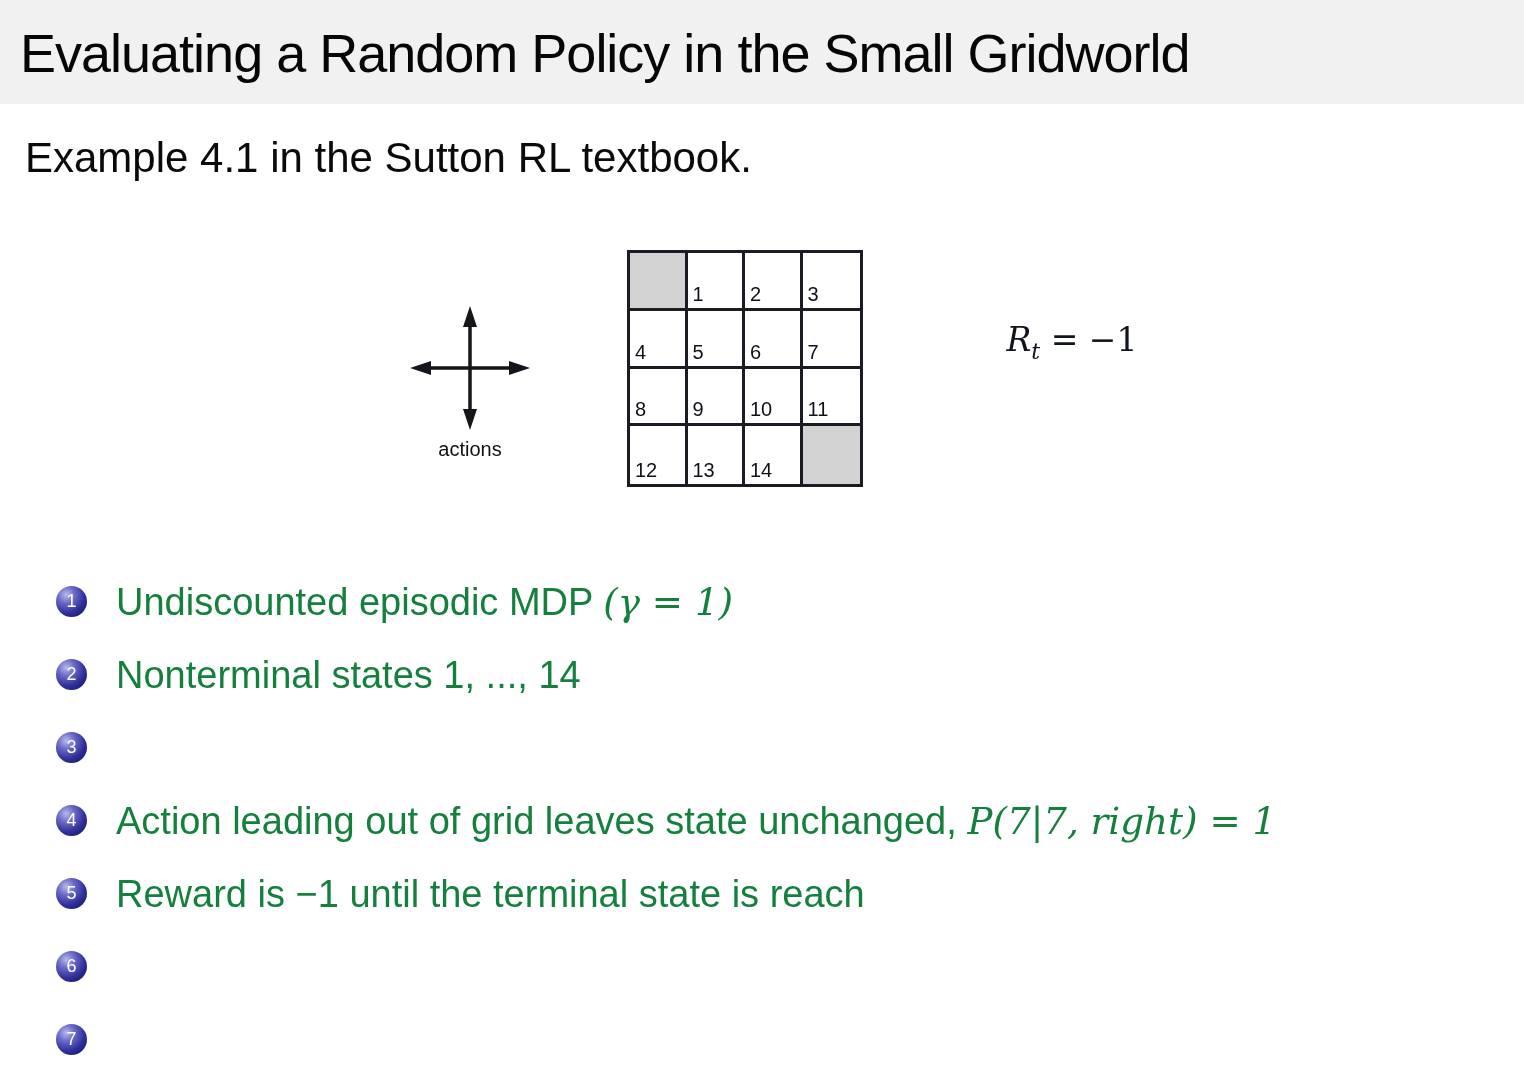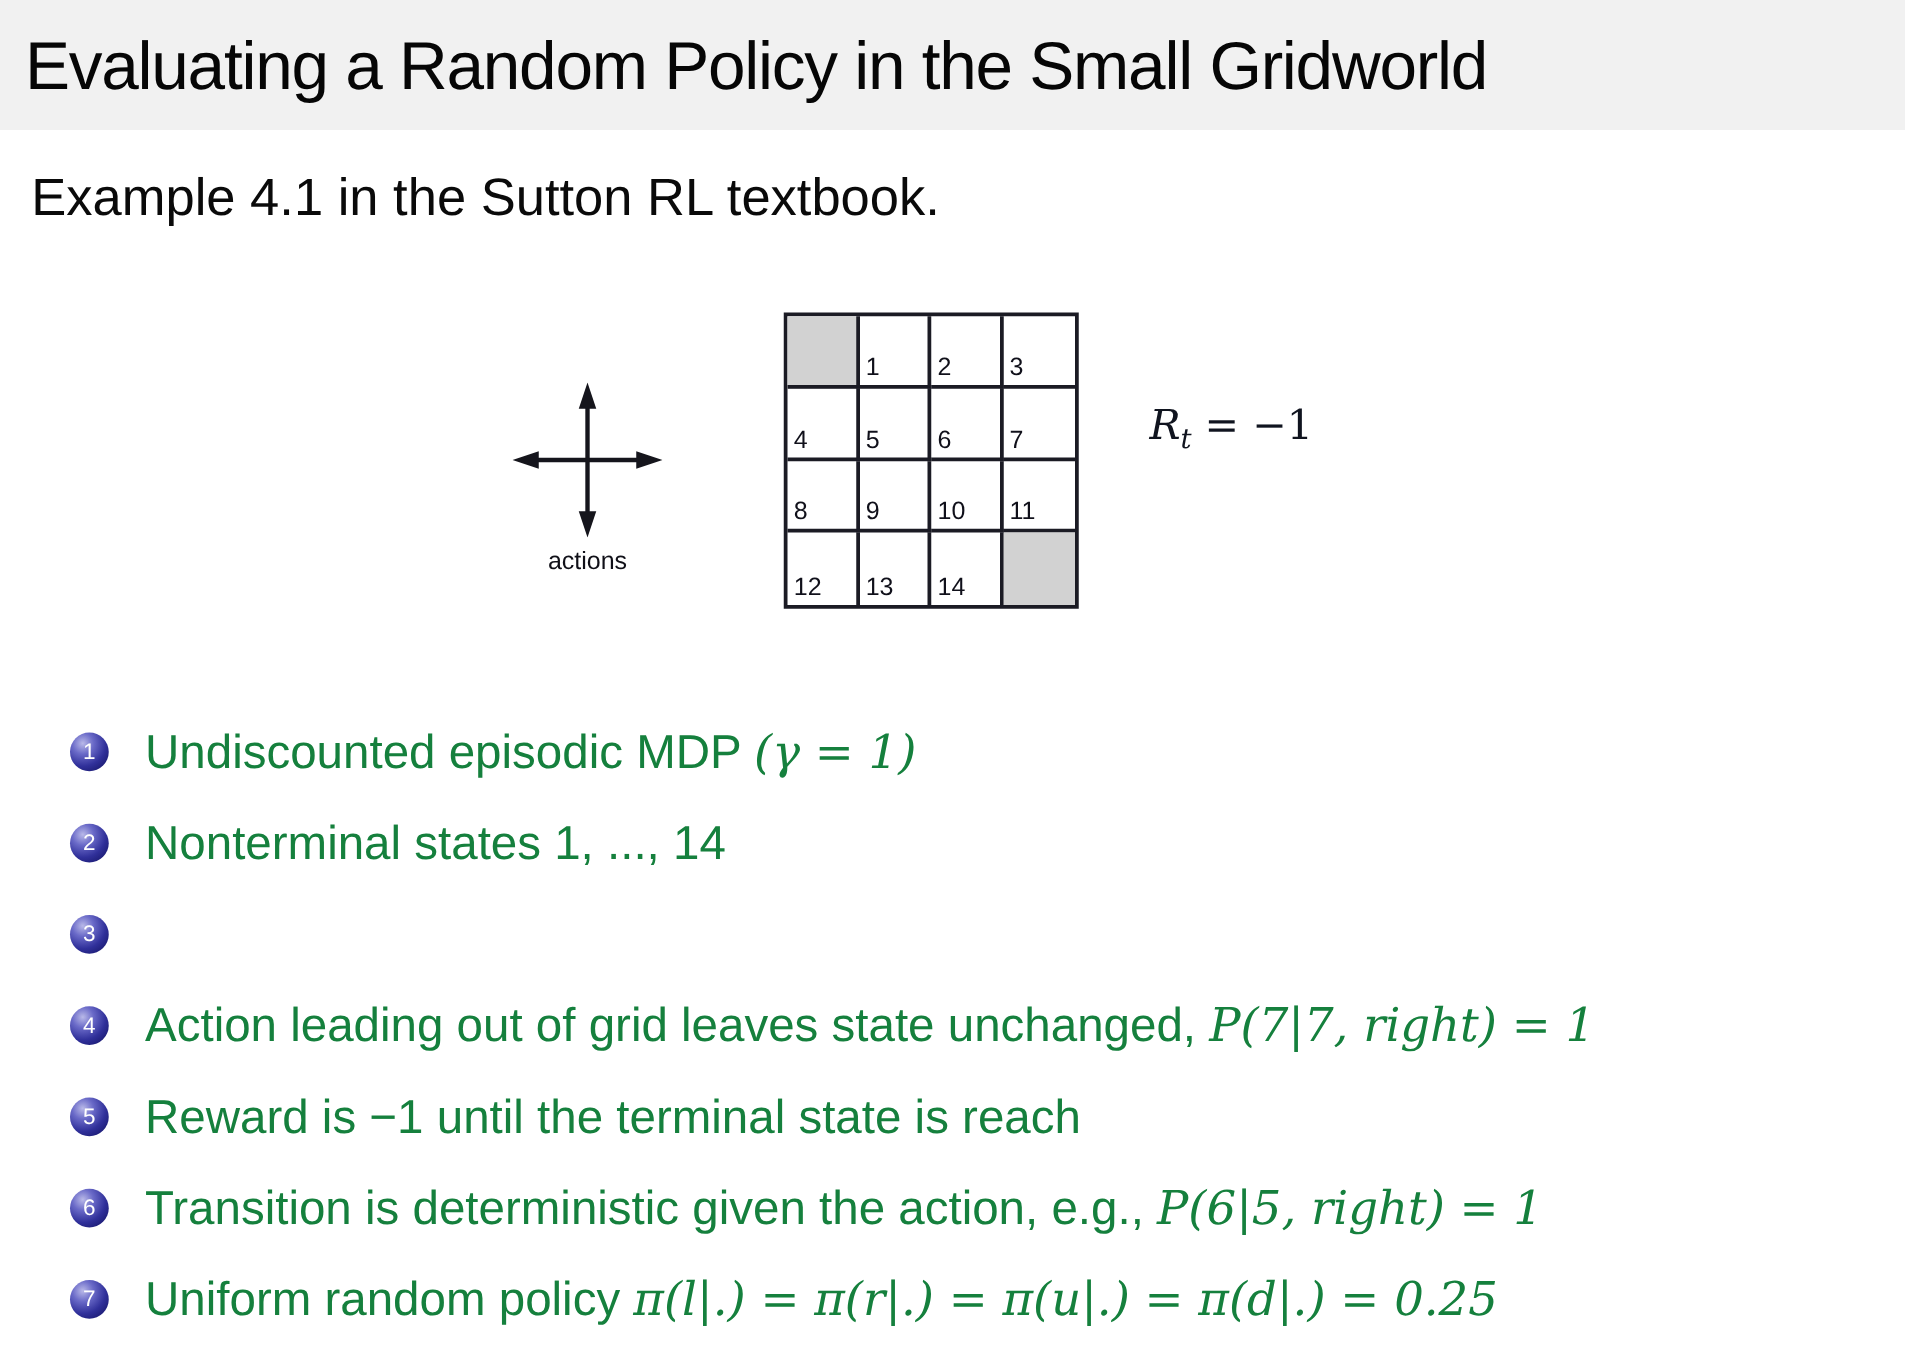--- a/index.html
+++ b/index.html
@@ -92,21 +92,21 @@
     position: absolute;
     left: 5px;
     bottom: 2px;
     font-size: 20px;
     color: #10101a;
   }
 
   
   .reward {
     position: absolute;
-    left: 865px;
+    left: 952px;
     top: 320px;
     width: 240px;
     text-align: center;
     color: #10141f;
   }
   .reward-math {
     font-family: "DejaVu Serif", serif;
     font-size: 33px;
     white-space: nowrap;
   }
@@ -253,21 +253,19 @@
     <li class="point">
       <span class="ball">4</span>
       <span class="ptext"><span>Action leading out of grid leaves state unchanged, </span><span class="math">P(7|7, right) = 1</span></span>
     </li>
     <li class="point">
       <span class="ball">5</span>
       <span class="ptext"><span>Reward is −1 until the terminal state is reach</span><span class="math"></span></span>
     </li>
     <li class="point">
       <span class="ball">6</span>
-      <span class="ptext"><span>Transition is deterministic given the action, e.g., </span><span class="math">P(6|5, right) = 1</span></span>
     </li>
     <li class="point">
       <span class="ball">7</span>
-      <span class="ptext"><span>Uniform random policy </span><span class="math">π(l|.) = π(r|.) = π(u|.) = π(d|.) = 0.25</span></span>
     </li>
   </ol>
 
 </div>
 
 </body></html>

